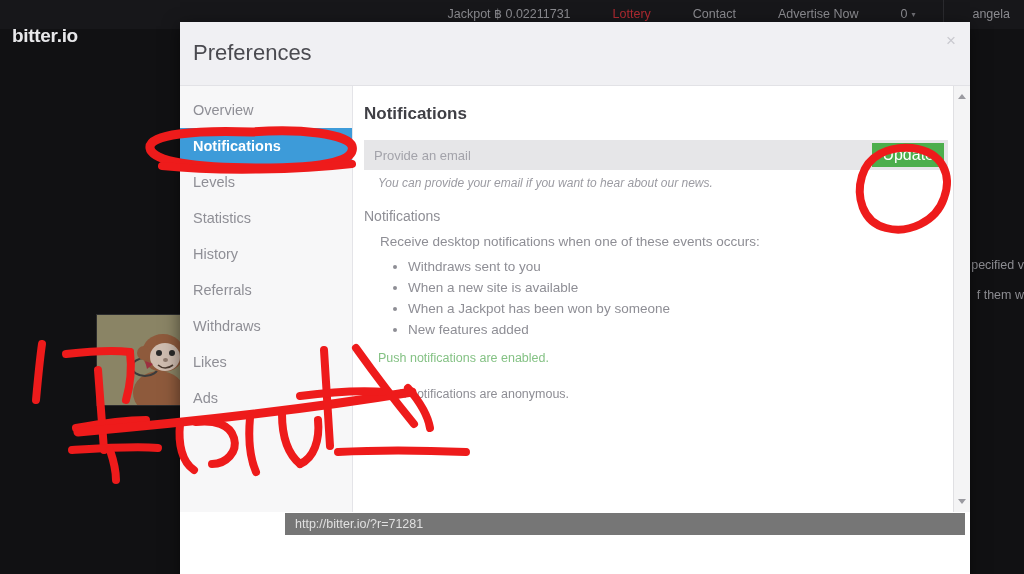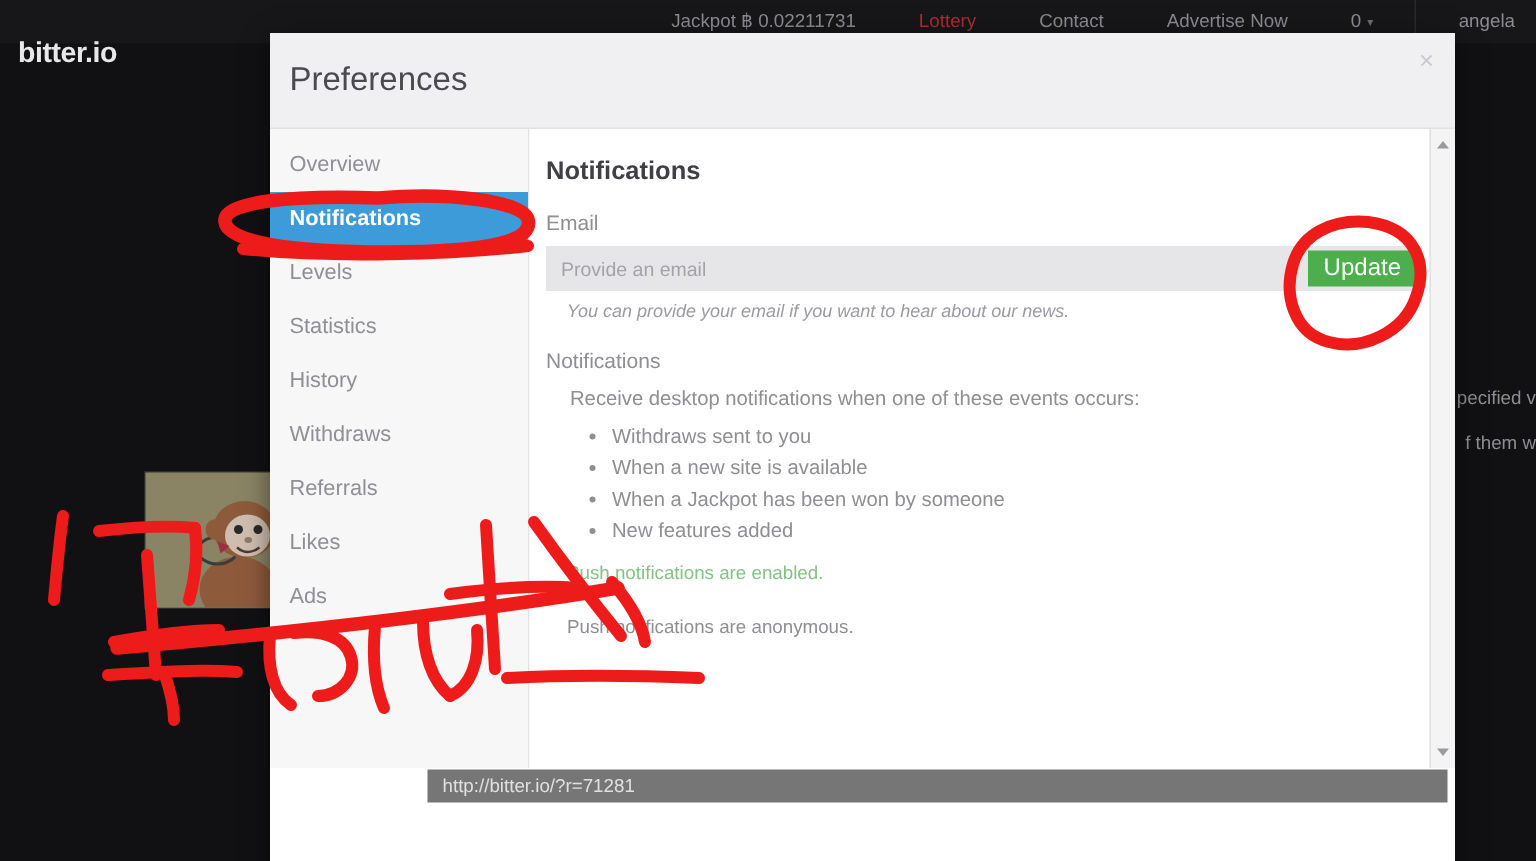--- a/index.html
+++ b/index.html
@@ -319,30 +319,29 @@
     </div>
 
     <div class="modal-body">
 
       <div class="sidebar">
         <div class="side-item">Overview</div>
         <div class="side-item active">Notifications</div>
         <div class="side-item">Levels</div>
         <div class="side-item">Statistics</div>
         <div class="side-item">History</div>
+        <div class="side-item">Referrals</div>
         <div class="side-item">Withdraws</div>
-        <div class="side-item">Referrals</div>
         <div class="side-item">Likes</div>
         <div class="side-item">Ads</div>
       </div>
 
       <div class="content">
         <div class="content-h">Notifications</div>
 
-        <div class="field-label">Email</div>
 
         <div class="input-row">
           <input class="email-input" type="text" placeholder="Provide an email" style="">
           <button class="update-btn">Update</button>
         </div>
 
         <div class="help-text">You can provide your email if you want to hear about our news.</div>
 
         <div class="sec-label">Notifications</div>
         <div class="sec-desc">Receive desktop notifications when one of these events occurs:</div>

